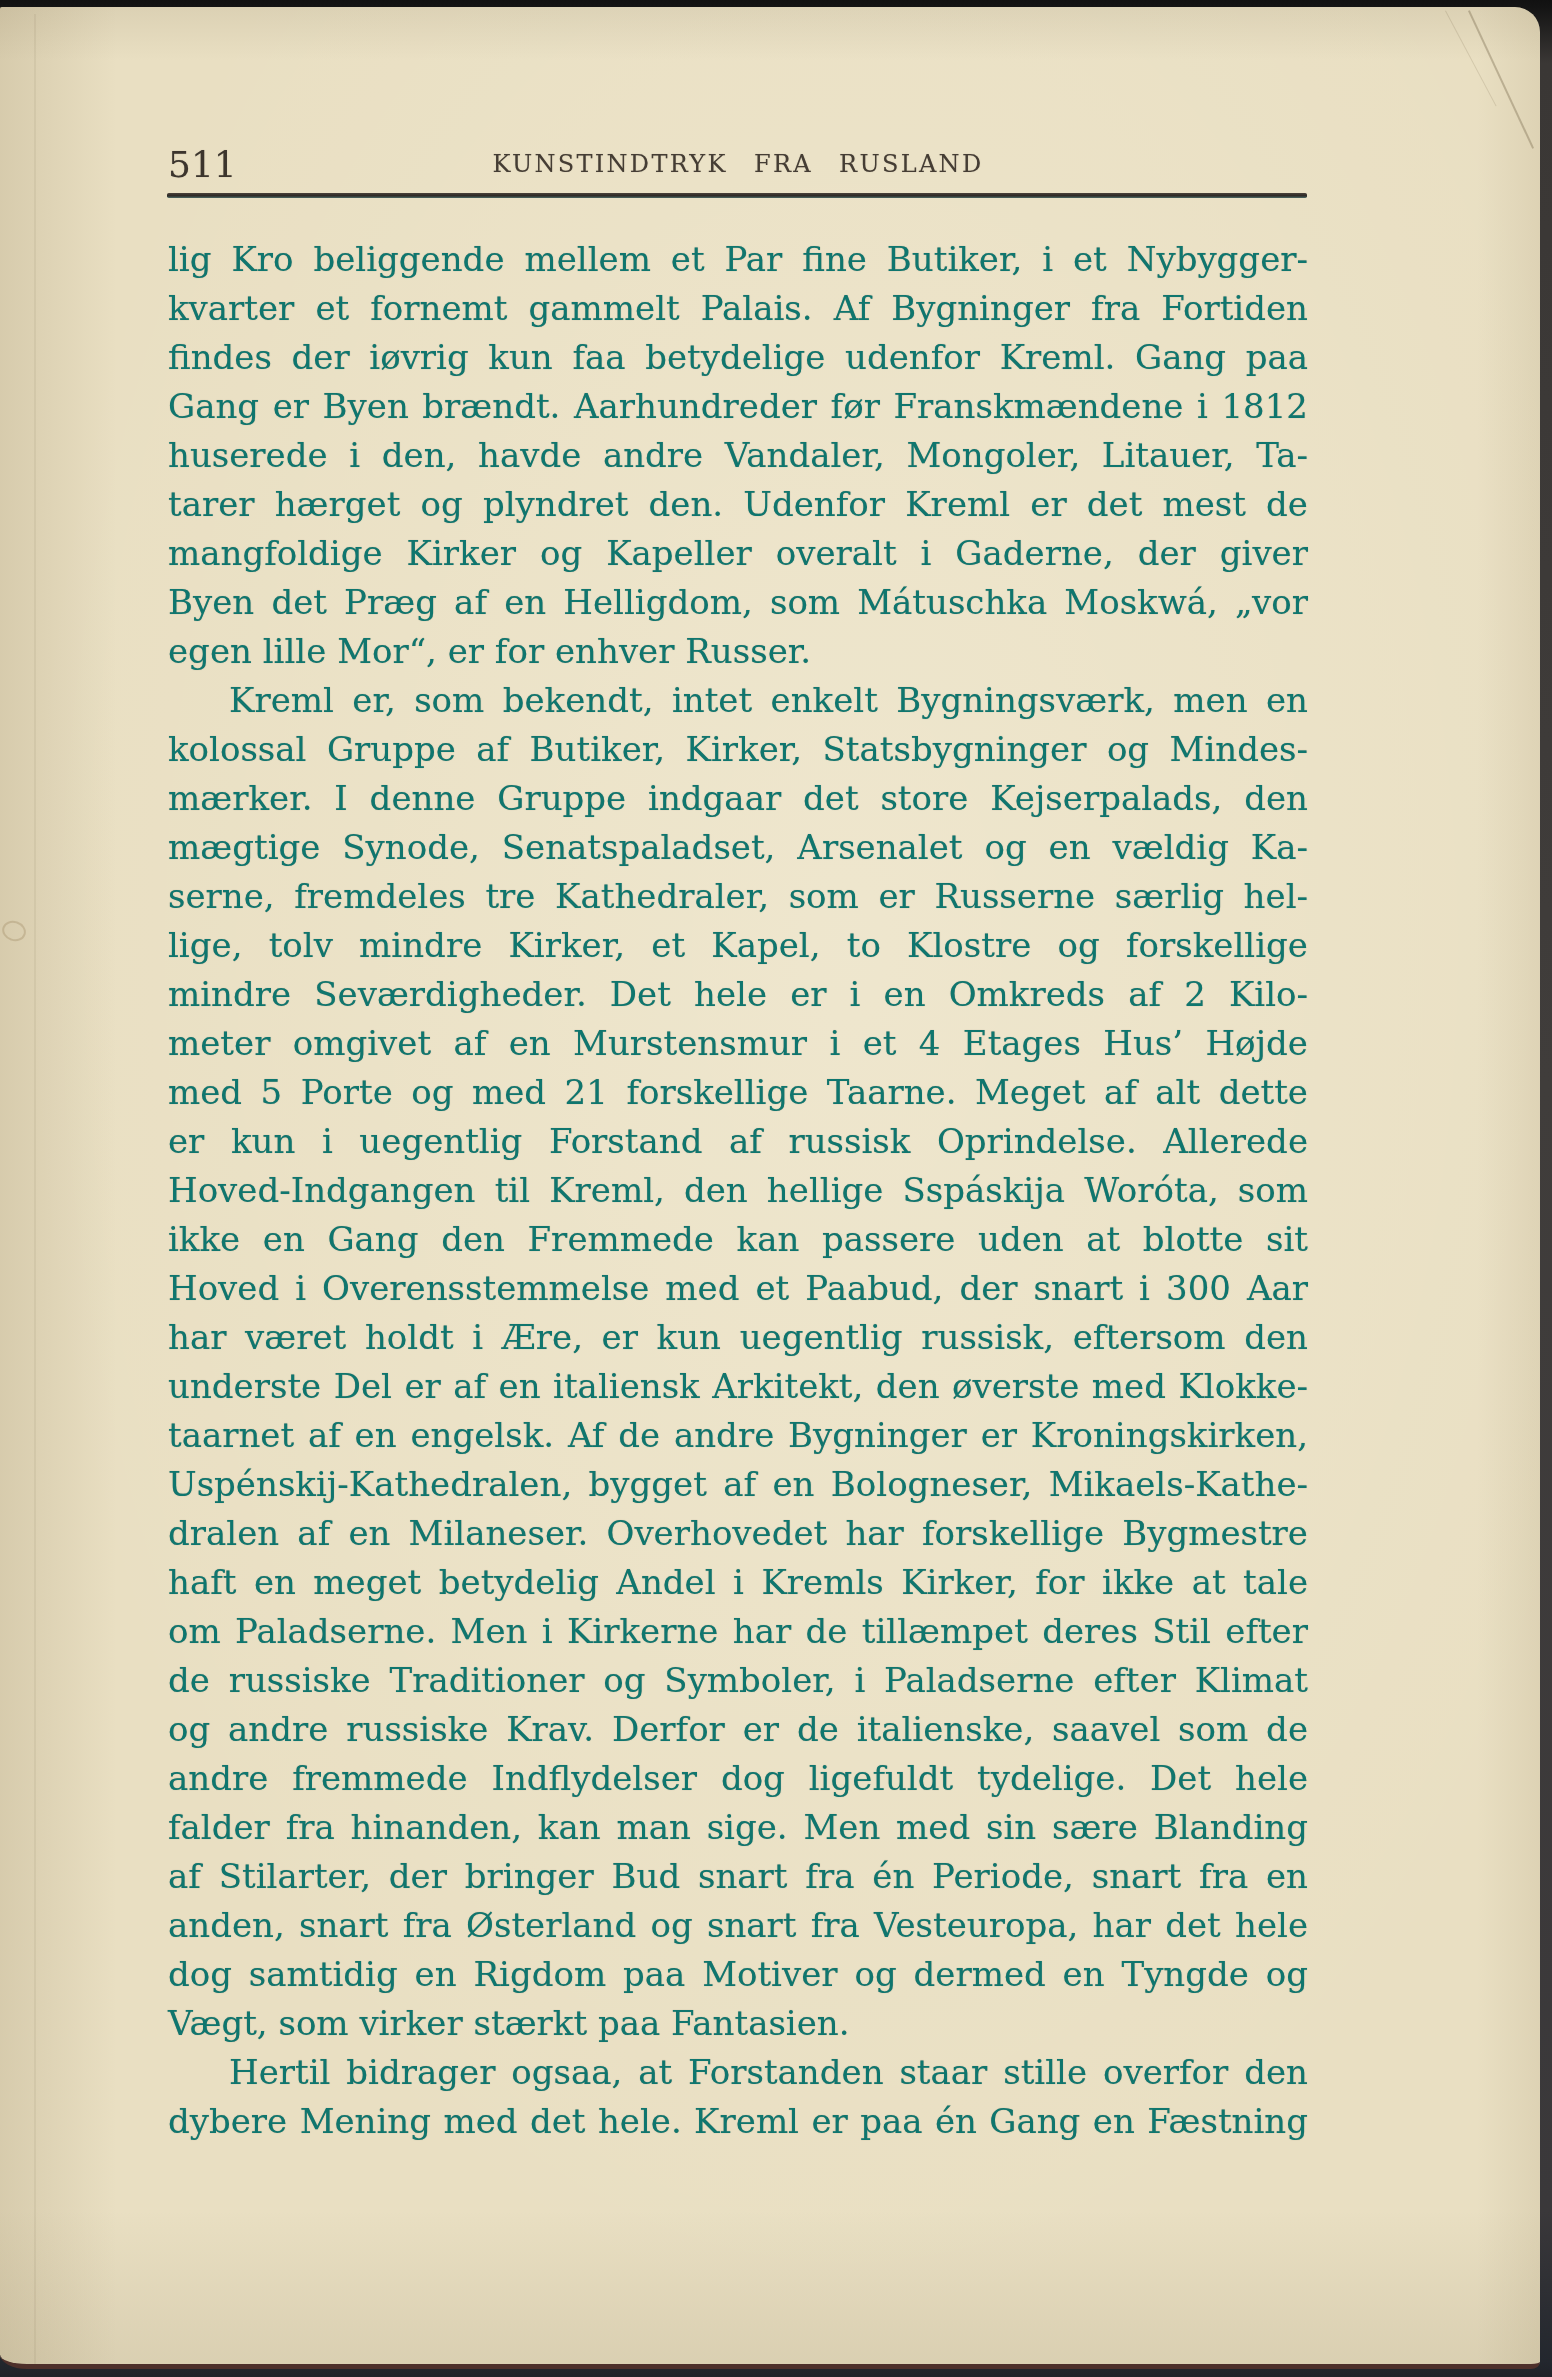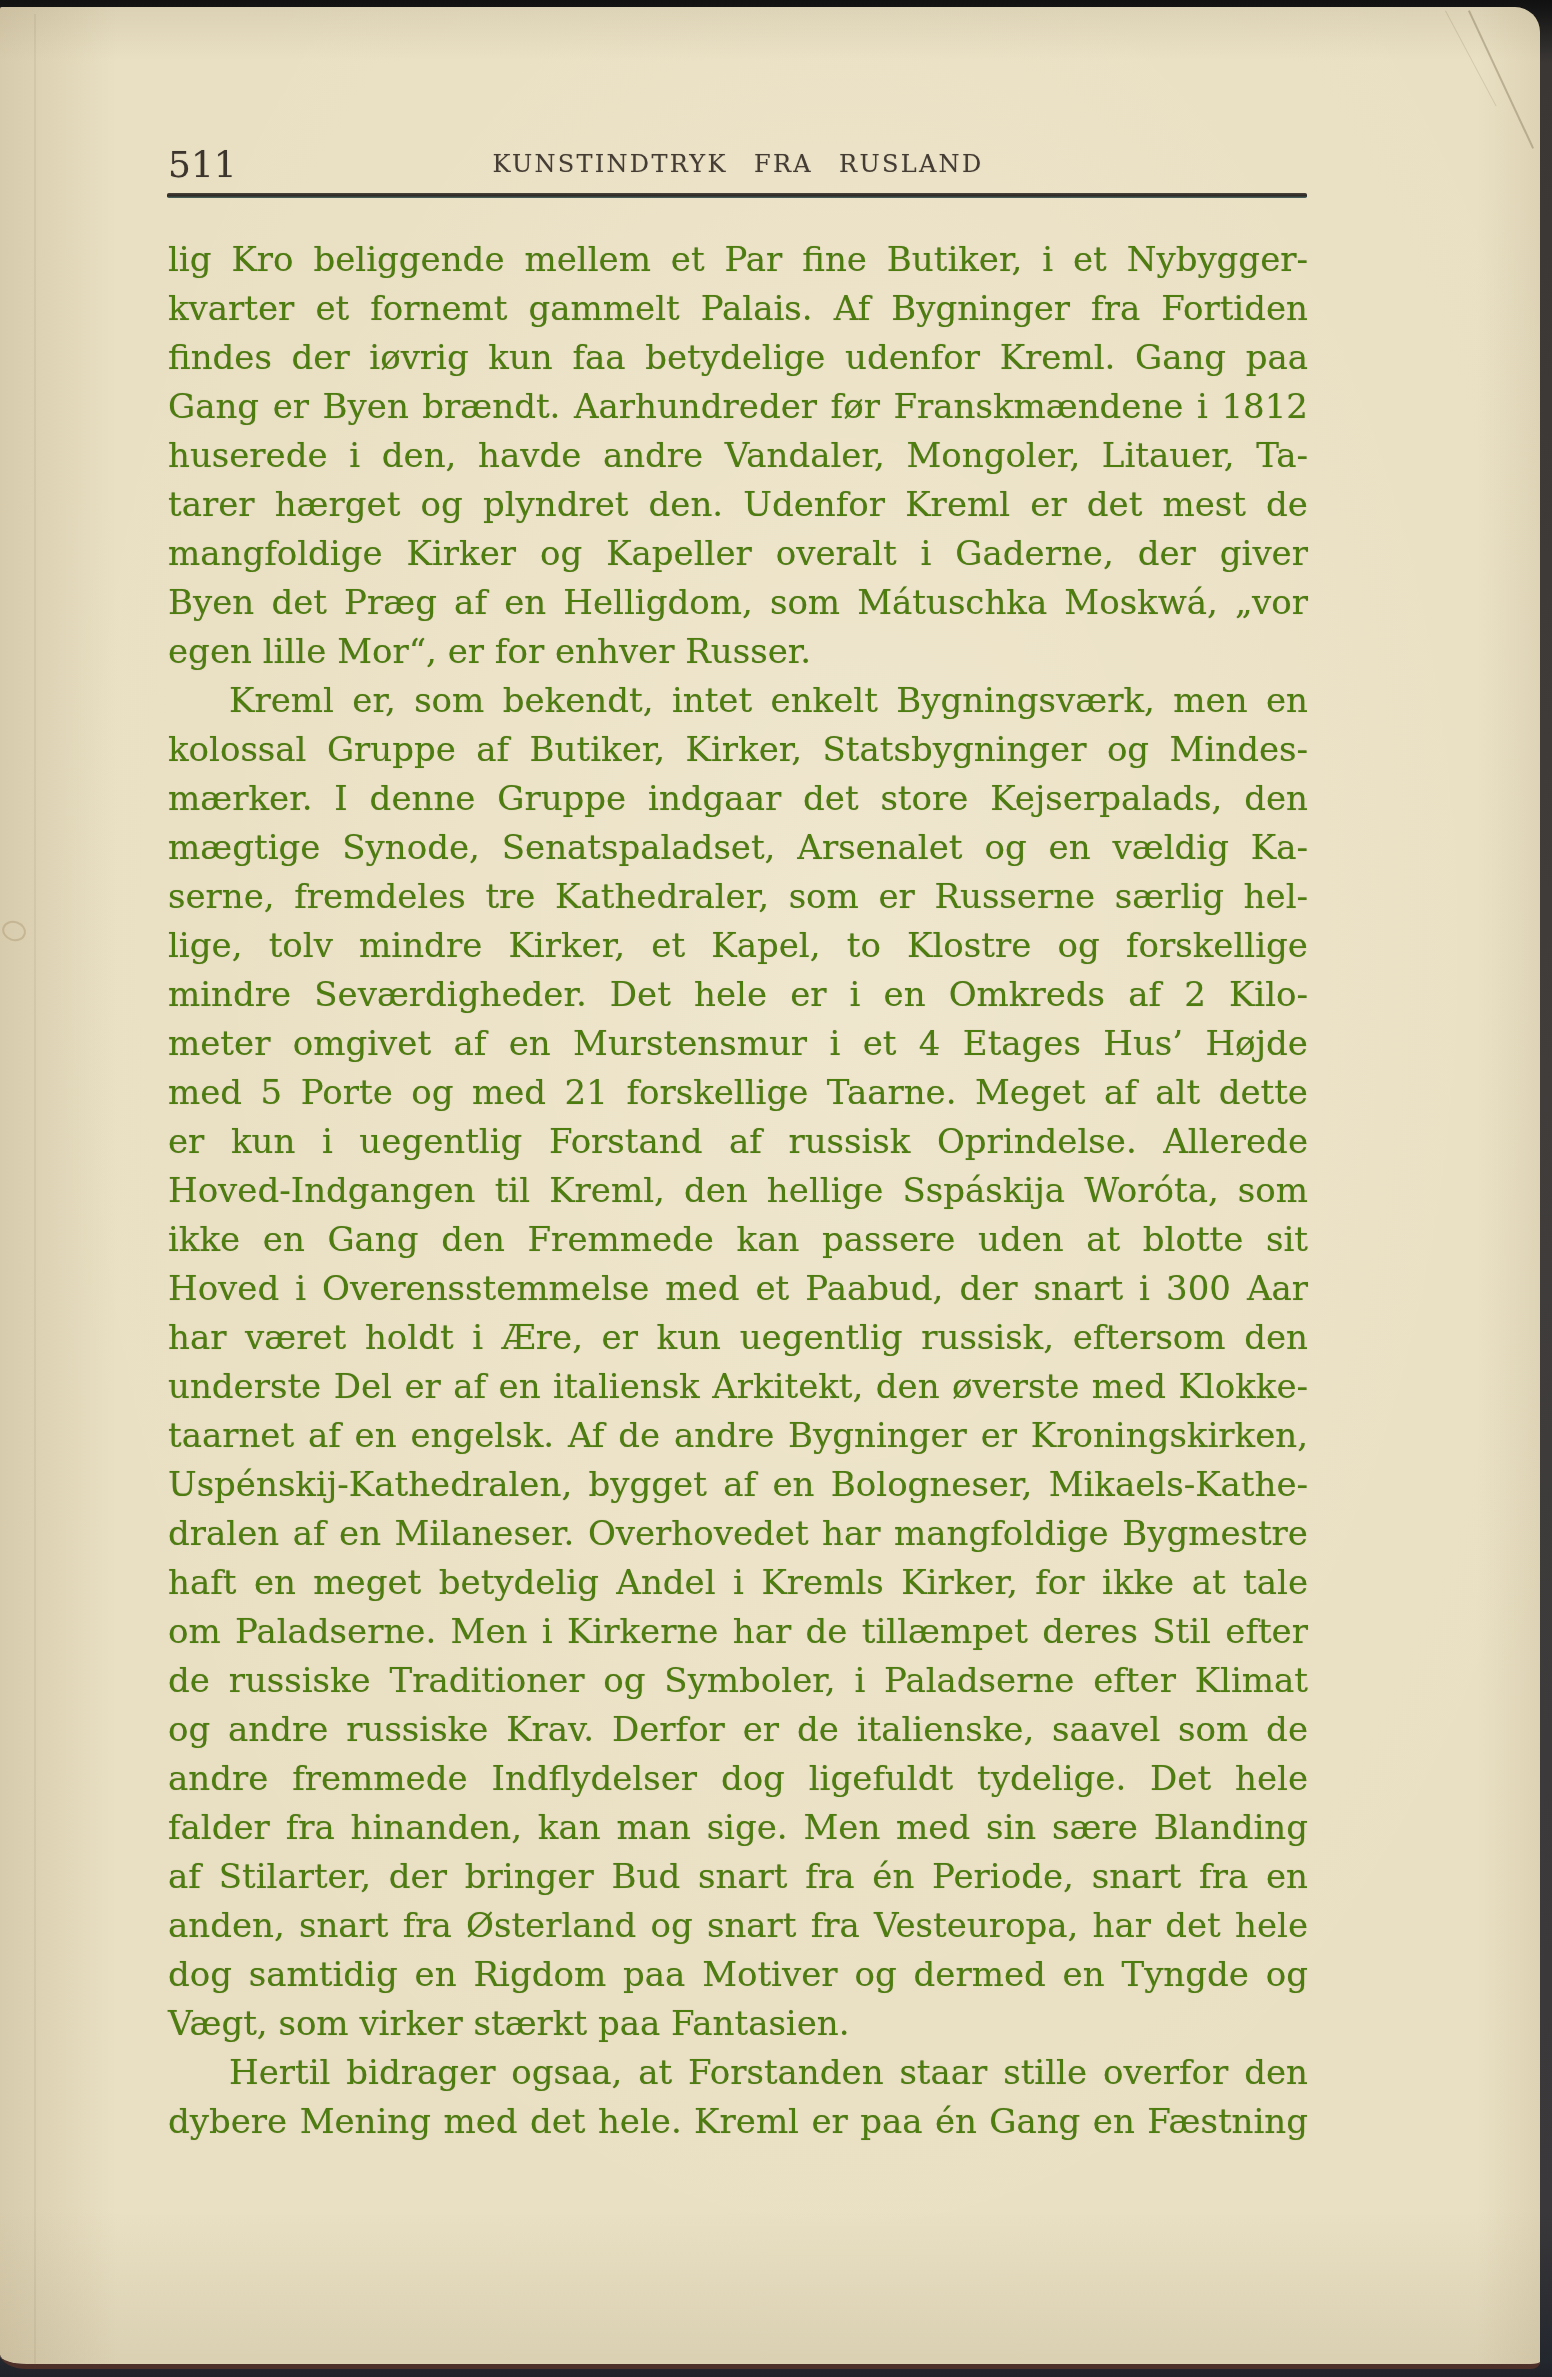--- a/index.html
+++ b/index.html
@@ -33,21 +33,21 @@
     position:absolute;left:168px;top:144px;width:1140px;text-align:left;
     font-size:36px;color:#3c352d;text-shadow:0 0 0.9px rgba(60,53,45,0.35);
   }
   .header-rule{
     position:absolute;left:167px;top:193px;width:1140px;height:5.4px;
     background:linear-gradient(180deg,#4a423b 0%,#2e2925 55%,#4c6a66 100%);
     border-radius:1.8px;
   }
   .textblock{
     position:absolute;left:168px;top:235px;width:1140px;
-    font-size:34px;line-height:49px;color:#4d7c0f;
+    font-size:34px;line-height:49px;color:#0f766e;
     text-shadow:0 0 0.9px rgba(57,50,43,0.38);
   }
   .line{white-space:nowrap;height:49px;text-align:justify;text-align-last:justify;}
   .line.no-just{text-align-last:left;}
   .line.indent{padding-left:61px;}
   .it{margin-top:41px;}
 </style>
 </head>
 <body>
 
@@ -85,21 +85,21 @@
     <div class="line"><span>meter omgivet af en Murstensmur i et 4 Etages Hus’ Højde</span></div>
     <div class="line"><span>med 5 Porte og med 21 forskellige Taarne. Meget af alt dette</span></div>
     <div class="line"><span>er kun i uegentlig Forstand af russisk Oprindelse. Allerede</span></div>
     <div class="line"><span>Hoved-Indgangen til Kreml, den hellige Sspáskija Woróta, som</span></div>
     <div class="line"><span>ikke en Gang den Fremmede kan passere uden at blotte sit</span></div>
     <div class="line"><span>Hoved i Overensstemmelse med et Paabud, der snart i 300 Aar</span></div>
     <div class="line"><span>har været holdt i Ære, er kun uegentlig russisk, eftersom den</span></div>
     <div class="line"><span>underste Del er af en italiensk Arkitekt, den øverste med Klokke-</span></div>
     <div class="line"><span>taarnet af en engelsk. Af de andre Bygninger er Kroningskirken,</span></div>
     <div class="line"><span class="it">Uspénskij</span><span>-Kathedralen, bygget af en Bologneser, Mikaels-Kathe-</span></div>
-    <div class="line"><span>dralen af en Milaneser. Overhovedet har mangfoldige Bygmestre</span></div>
+    <div class="line"><span>dralen af en Milaneser. Overhovedet har forskellige Bygmestre</span></div>
     <div class="line"><span>haft en meget betydelig Andel i Kremls Kirker, for ikke at tale</span></div>
     <div class="line"><span>om Paladserne. Men i Kirkerne har de tillæmpet deres Stil efter</span></div>
     <div class="line"><span>de russiske Traditioner og Symboler, i Paladserne efter Klimat</span></div>
     <div class="line"><span>og andre russiske Krav. Derfor er de italienske, saavel som de</span></div>
     <div class="line"><span>andre fremmede Indflydelser dog ligefuldt tydelige. Det hele</span></div>
     <div class="line"><span>falder fra hinanden, kan man sige. Men med sin sære Blanding</span></div>
     <div class="line"><span>af Stilarter, der bringer Bud snart fra én Periode, snart fra en</span></div>
     <div class="line"><span>anden, snart fra Østerland og snart fra Vesteuropa, har det hele</span></div>
     <div class="line"><span>dog samtidig en Rigdom paa Motiver og dermed en Tyngde og</span></div>
     <div class="line no-just"><span>Vægt, som virker stærkt paa Fantasien.</span></div>

